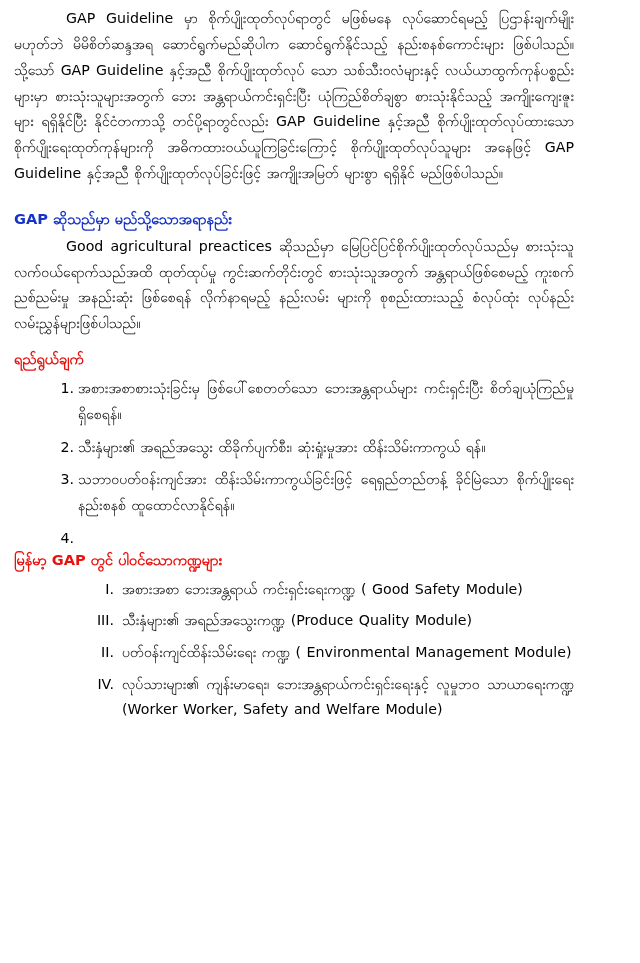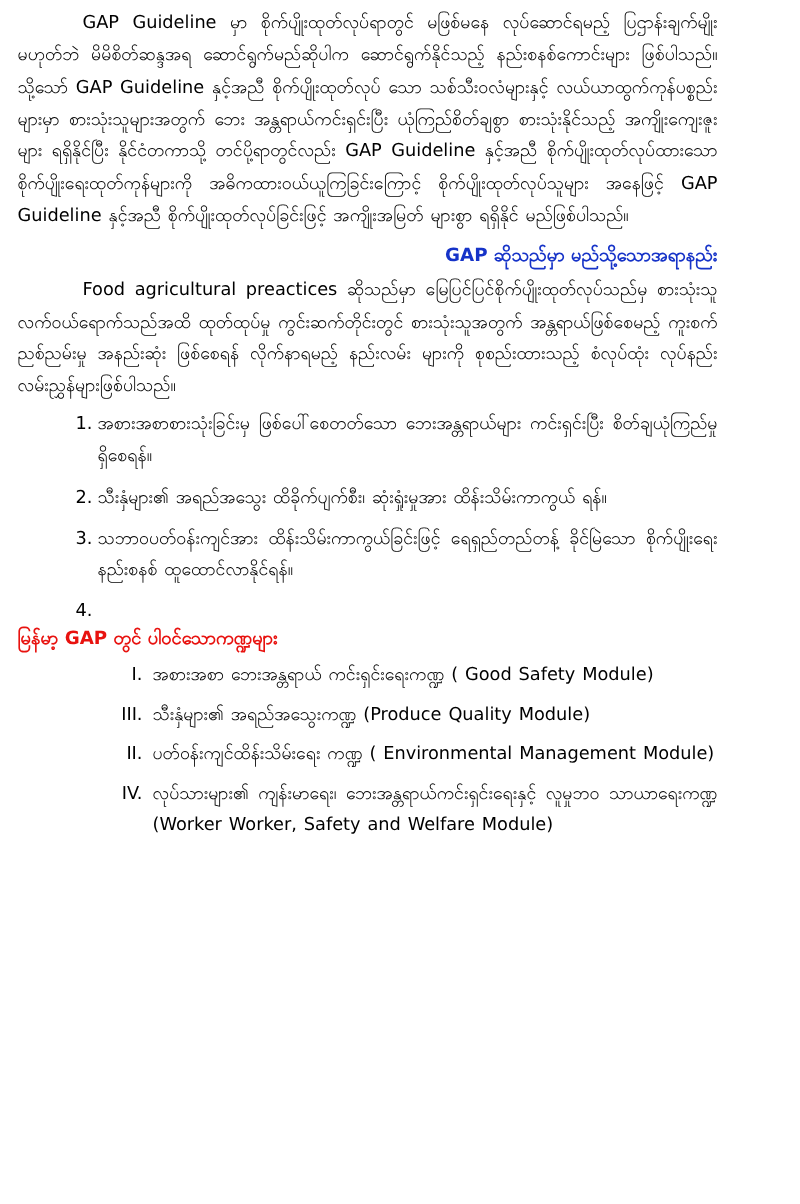--- a/index.html
+++ b/index.html
@@ -27,23 +27,22 @@
     text-align: justify;
     text-justify: inter-word;
     text-indent: 52px;
     margin: 0 0 2px 0;
     word-spacing: 1px;
   }
   .heading-blue {
     color: #1633c8;
     font-weight: bold;
     font-size: 14.6px;
-    margin: 6px 0 2px 0;
+    margin: 20px 0 2px 0;
     line-height: 1.7;
-    text-align: right;
   }
   .heading-red {
     color: #e8120f;
     font-weight: bold;
     font-size: 14.6px;
     margin: 10px 0 2px 0;
     line-height: 1.7;
   }
   .heading-red-2 {
     color: #e8120f;
@@ -99,22 +98,23 @@
 </style>
 </head>
 <body>
 
 <div class="page">
 
   <p class="para">GAP  Guideline  မှာ  စိုက်ပျိုးထုတ်လုပ်ရာတွင်  မဖြစ်မနေ  လုပ်ဆောင်ရမည့် ပြဌာန်းချက်မျိုး  မဟုတ်ဘဲ  မိမိစိတ်ဆန္ဒအရ  ဆောင်ရွက်မည်ဆိုပါက  ဆောင်ရွက်နိုင်သည့် နည်းစနစ်ကောင်းများ ဖြစ်ပါသည်။ သို့သော် GAP Guideline နှင့်အညီ စိုက်ပျိုးထုတ်လုပ် သော  သစ်သီးဝလံများနှင့်  လယ်ယာထွက်ကုန်ပစ္စည်းများမှာ  စားသုံးသူများအတွက်  ဘေး အန္တရာယ်ကင်းရှင်းပြီး  ယုံကြည်စိတ်ချစွာ  စားသုံးနိုင်သည့်  အကျိုးကျေးဇူးများ  ရရှိနိုင်ပြီး နိုင်ငံတကာသို့  တင်ပို့ရာတွင်လည်း  GAP  Guideline  နှင့်အညီ  စိုက်ပျိုးထုတ်လုပ်ထားသော စိုက်ပျိုးရေးထုတ်ကုန်များကို  အဓိကထားဝယ်ယူကြခြင်းကြောင့်  စိုက်ပျိုးထုတ်လုပ်သူများ အနေဖြင့်  GAP  Guideline  နှင့်အညီ  စိုက်ပျိုးထုတ်လုပ်ခြင်းဖြင့်  အကျိုးအမြတ်  များစွာ ရရှိနိုင် မည်ဖြစ်ပါသည်။</p>
 
   <h2 class="heading-blue">GAP ဆိုသည်မှာ မည်သို့သောအရာနည်း</h2>
 
-  <p class="para">Food  agricultural  preactices  ဆိုသည်မှာ  မြေပြင်ပြင်စိုက်ပျိုးထုတ်လုပ်သည်မှ စားသုံးသူလက်ဝယ်ရောက်သည်အထိ  ထုတ်ထုပ်မှု  ကွင်းဆက်တိုင်းတွင်  စားသုံးသူအတွက် အန္တရာယ်ဖြစ်စေမည့်  ကူးစက်ညစ်ညမ်းမှု  အနည်းဆုံး  ဖြစ်စေရန်  လိုက်နာရမည့်  နည်းလမ်း များကို စုစည်းထားသည့် စံလုပ်ထုံး လုပ်နည်း လမ်းညွှန်များဖြစ်ပါသည်။</p>
+  <p class="para">Good  agricultural  preactices  ဆိုသည်မှာ  မြေပြင်ပြင်စိုက်ပျိုးထုတ်လုပ်သည်မှ စားသုံးသူလက်ဝယ်ရောက်သည်အထိ  ထုတ်ထုပ်မှု  ကွင်းဆက်တိုင်းတွင်  စားသုံးသူအတွက် အန္တရာယ်ဖြစ်စေမည့်  ကူးစက်ညစ်ညမ်းမှု  အနည်းဆုံး  ဖြစ်စေရန်  လိုက်နာရမည့်  နည်းလမ်း များကို စုစည်းထားသည့် စံလုပ်ထုံး လုပ်နည်း လမ်းညွှန်များဖြစ်ပါသည်။</p>
 
+  <h2 class="heading-red">ရည်ရွယ်ချက်</h2>
 
   <ol class="num-list">
     <li>
       <span class="marker">1.</span>
       <span>အစားအစာစားသုံးခြင်းမှ    ဖြစ်ပေါ်စေတတ်သော    ဘေးအန္တရာယ်များ ကင်းရှင်းပြီး စိတ်ချယုံကြည်မှု ရှိစေရန်။</span>
     </li>
     <li>
       <span class="marker">2.</span>
       <span>သီးနှံများ၏ အရည်အသွေး ထိခိုက်ပျက်စီး၊ ဆုံးရှုံးမှုအား ထိန်းသိမ်းကာကွယ် ရန်။</span>
     </li>

